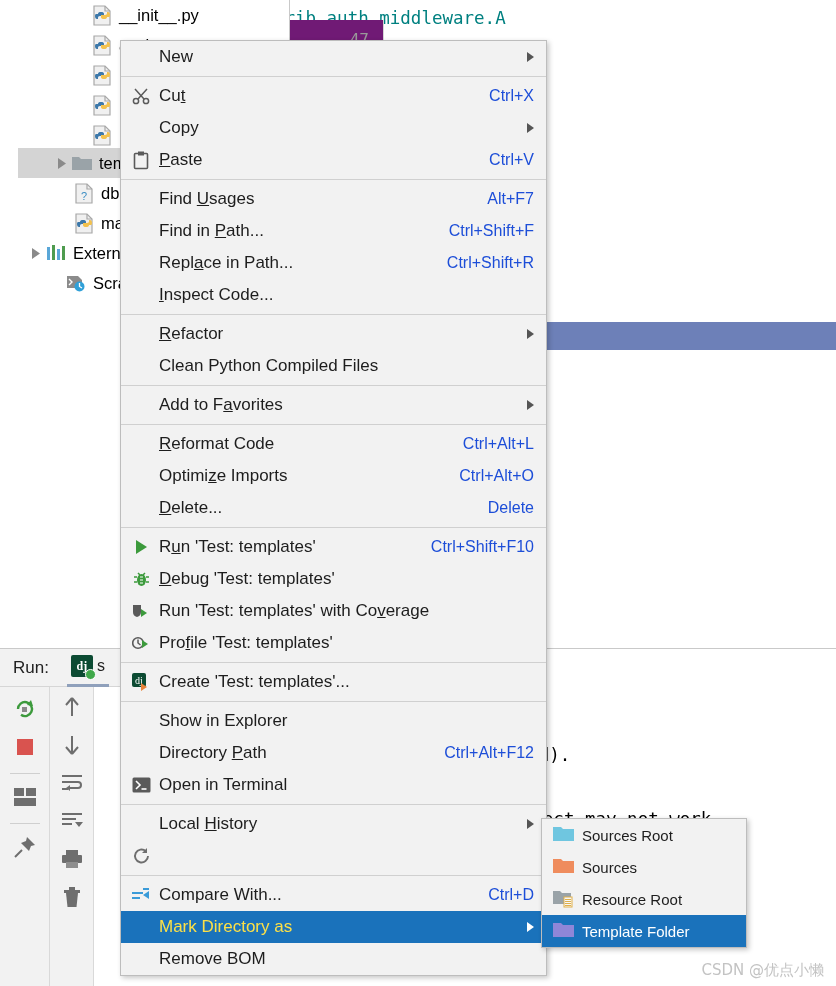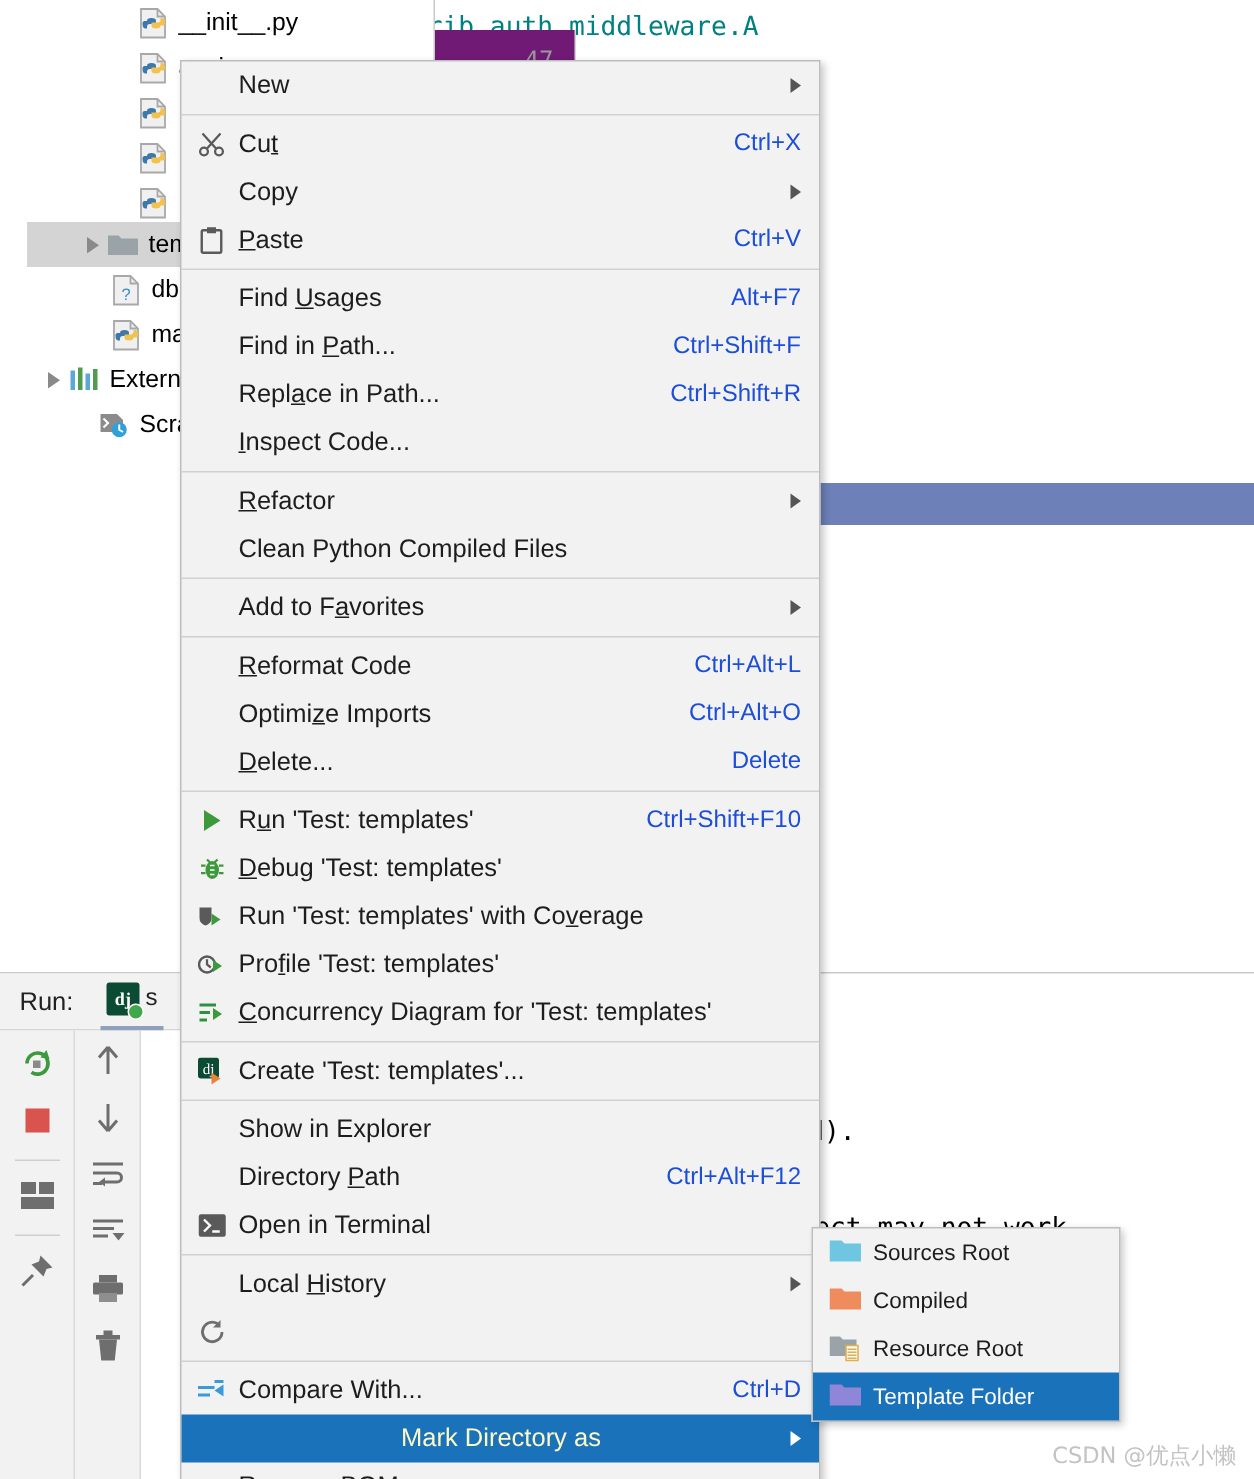--- a/index.html
+++ b/index.html
@@ -106,21 +106,21 @@
   .ctxmenu {
     position: absolute; left: 120px; top: 40px; width: 427px;
     background: #f2f2f2; border: 1px solid #bdbdbd;
     box-shadow: 2px 2px 5px rgba(0,0,0,0.22);
     font-size: 17px; color: #1d1d1d;
   }
   .mi {
     position: relative; height: 32px; display: flex; align-items: center;
     padding-left: 38px; padding-right: 12px; white-space: nowrap;
   }
-  .mi.selected { background: #1a72bb; color: #fef9c3; text-align: center; }
+  .mi.selected { background: #1a72bb; color: #fde047; }
   .mi .mi-icon {
     position: absolute; left: 8px; top: 0; height: 100%; width: 24px;
     display: flex; align-items: center; justify-content: center;
   }
   .mi .mi-label { flex: 1 1 auto; }
   .mi .mi-label u { text-decoration: underline; }
   .mi .mi-short { color: #1d4ed8; font-size: 16px; padding-left: 24px; }
   .mi .mi-arrow {
     width: 0; height: 0; margin-left: 18px;
     border-left: 7px solid #555; border-top: 5px solid transparent;
@@ -494,29 +494,20 @@
         <div class="mi">
           <span class="mi-icon">
             <svg width="18" height="17" viewBox="0 0 18 17">
               <circle cx="6" cy="8" r="5.3" fill="none" stroke="#5a5a5a" stroke-width="1.6"></circle>
               <path d="M6 4.5V8l2.5 2" stroke="#5a5a5a" stroke-width="1.5" fill="none"></path>
               <path d="M10 5l6 4-6 4z" fill="#3c9a3c"></path>
             </svg>
           </span>
           <span class="mi-label">Pro<u>f</u>ile 'Test: templates'</span>
         </div>
-        <div class="mi">
-          <span class="mi-icon">
-            <svg width="18" height="15" viewBox="0 0 18 15">
-              <path d="M1 2h11M1 7h7M1 12h5" stroke="#2e9140" stroke-width="2"></path>
-              <path d="M10 4l6 4-6 4z" fill="#3c9a3c"></path>
-            </svg>
-          </span>
-          <span class="mi-label"><u>C</u>oncurrency Diagram for 'Test: templates'</span>
-        </div>
         <div class="msep"></div>
         <div class="mi">
           <span class="mi-icon">
             <svg width="19" height="18" viewBox="0 0 19 18">
               <rect x="0" y="0" width="14" height="14" rx="2" fill="#0c4b33"></rect>
               <text x="7" y="11" font-size="10" font-family="Liberation Serif, serif" fill="#fff" text-anchor="middle">dj</text>
               <path d="M9 10l6 4-6 4z" fill="#e8833a"></path>
             </svg>
           </span>
           <span class="mi-label">Create 'Test: templates'...</span>
@@ -583,21 +574,21 @@
             </svg>
           </span>
           <span>Sources Root</span>
         </div>
         <div class="sub-mi">
           <span class="sub-icon">
             <svg width="22" height="18" viewBox="0 0 22 18">
               <path d="M0 1h8l2 2h11v12H0z" fill="#ef8c5d"></path>
             </svg>
           </span>
-          <span>Compiled</span>
+          <span>Sources</span>
         </div>
         <div class="sub-mi">
           <span class="sub-icon">
             <svg width="22" height="18" viewBox="0 0 22 18">
               <path d="M0 1h7l2 2h9v11H0z" fill="#9aa3a8"></path>
               <rect x="11" y="7" width="8" height="10" fill="#f7f7f7" stroke="#e0b04a"></rect>
               <path d="M12 9.5h6M12 11.5h6M12 13.5h6M12 15.5h6" stroke="#e0b04a" stroke-width="1.1"></path>
             </svg>
           </span>
           <span>Resource Root</span>

